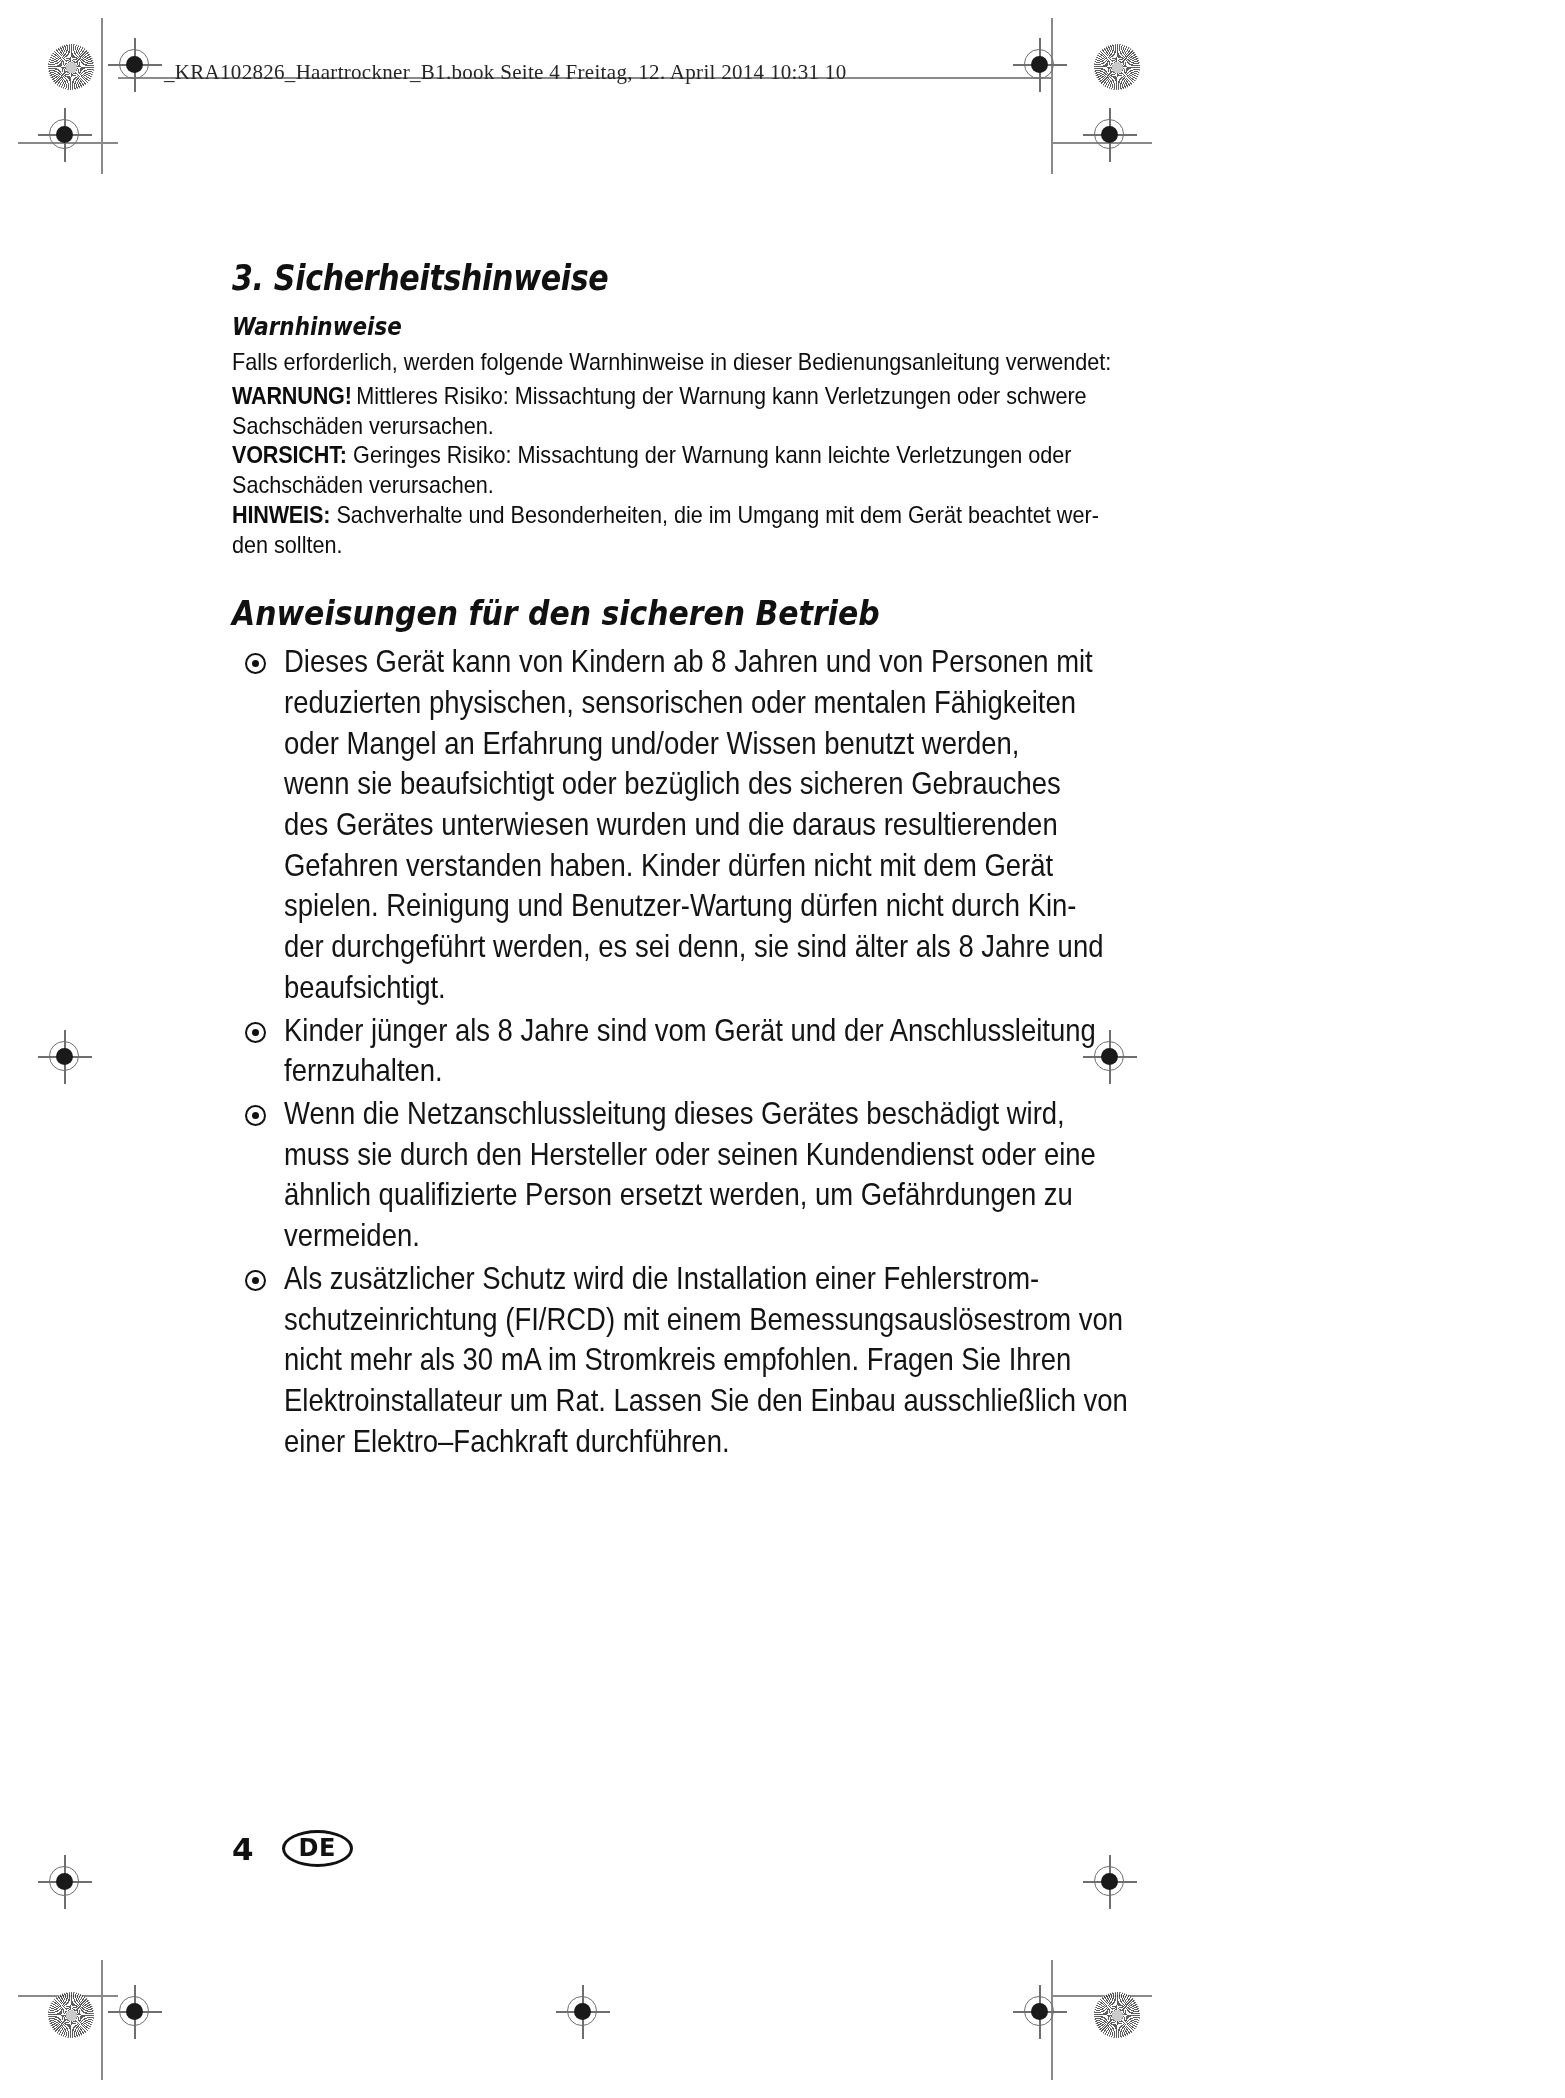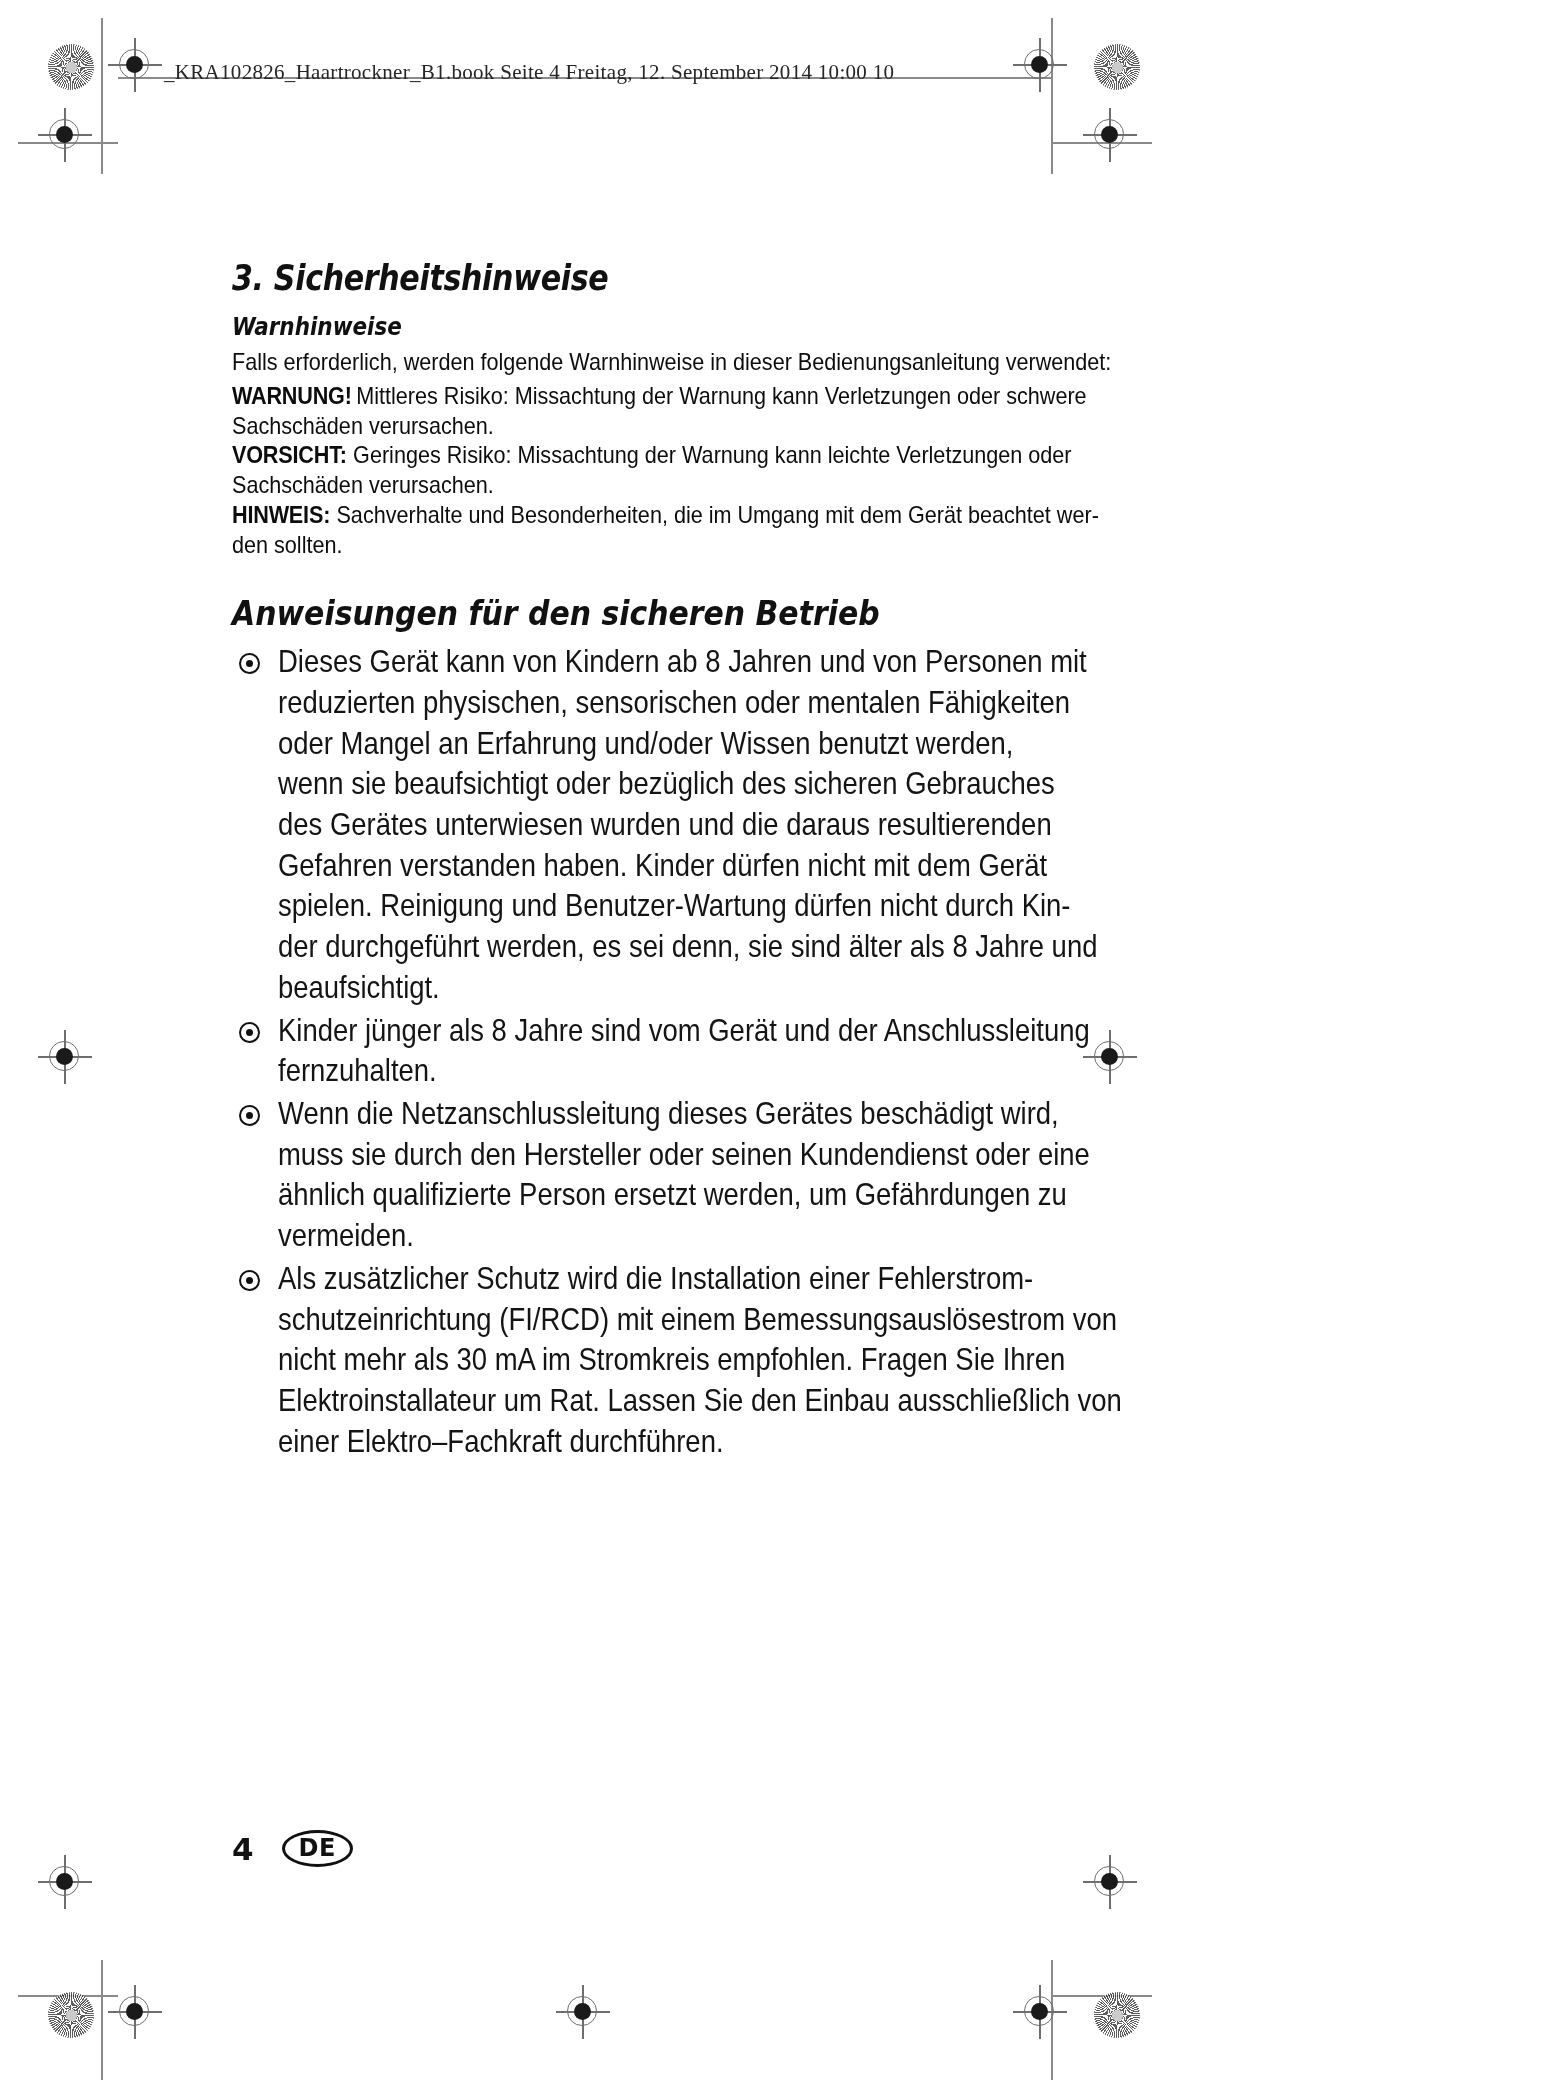--- a/index.html
+++ b/index.html
@@ -171,21 +171,21 @@
     font-size: 34px;
     transform: scaleX(0.88);
     transform-origin: left center;
     margin: 34px 0 8px 0;
     color: #111;
   }
 
   
   .bullet-list {
     list-style: none;
-    margin: 2px;
+    margin: 8px;
     padding: 0;
   }
   .bullet-item {
     position: relative;
     padding-left: 44px;
     margin-bottom: 2px;
   }
   .bullet-marker {
     position: absolute;
     left: 5px;
@@ -321,21 +321,21 @@
     <div class="ring"></div>
     <div class="dot"></div>
 </div>
 <div class="reg-target" style="left:1013px; top:1985px;">
   <div class="cx-h"></div>
     <div class="cx-v"></div>
     <div class="ring"></div>
     <div class="dot"></div>
 </div>
 
-<div class="doc-header">_KRA102826_Haartrockner_B1.book  Seite 4  Freitag, 12. September 2014  10:00 10</div>
+<div class="doc-header">_KRA102826_Haartrockner_B1.book  Seite 4  Freitag, 12. April 2014  10:31 10</div>
 
 <div class="content">
 
   <h1 class="section-title">3. Sicherheitshinweise</h1>
 
   <h2 class="sub-title">Warnhinweise</h2>
 
   <p class="intro-line">Falls erforderlich, werden folgende Warnhinweise in dieser Bedienungsanleitung verwendet:</p>
 
 

